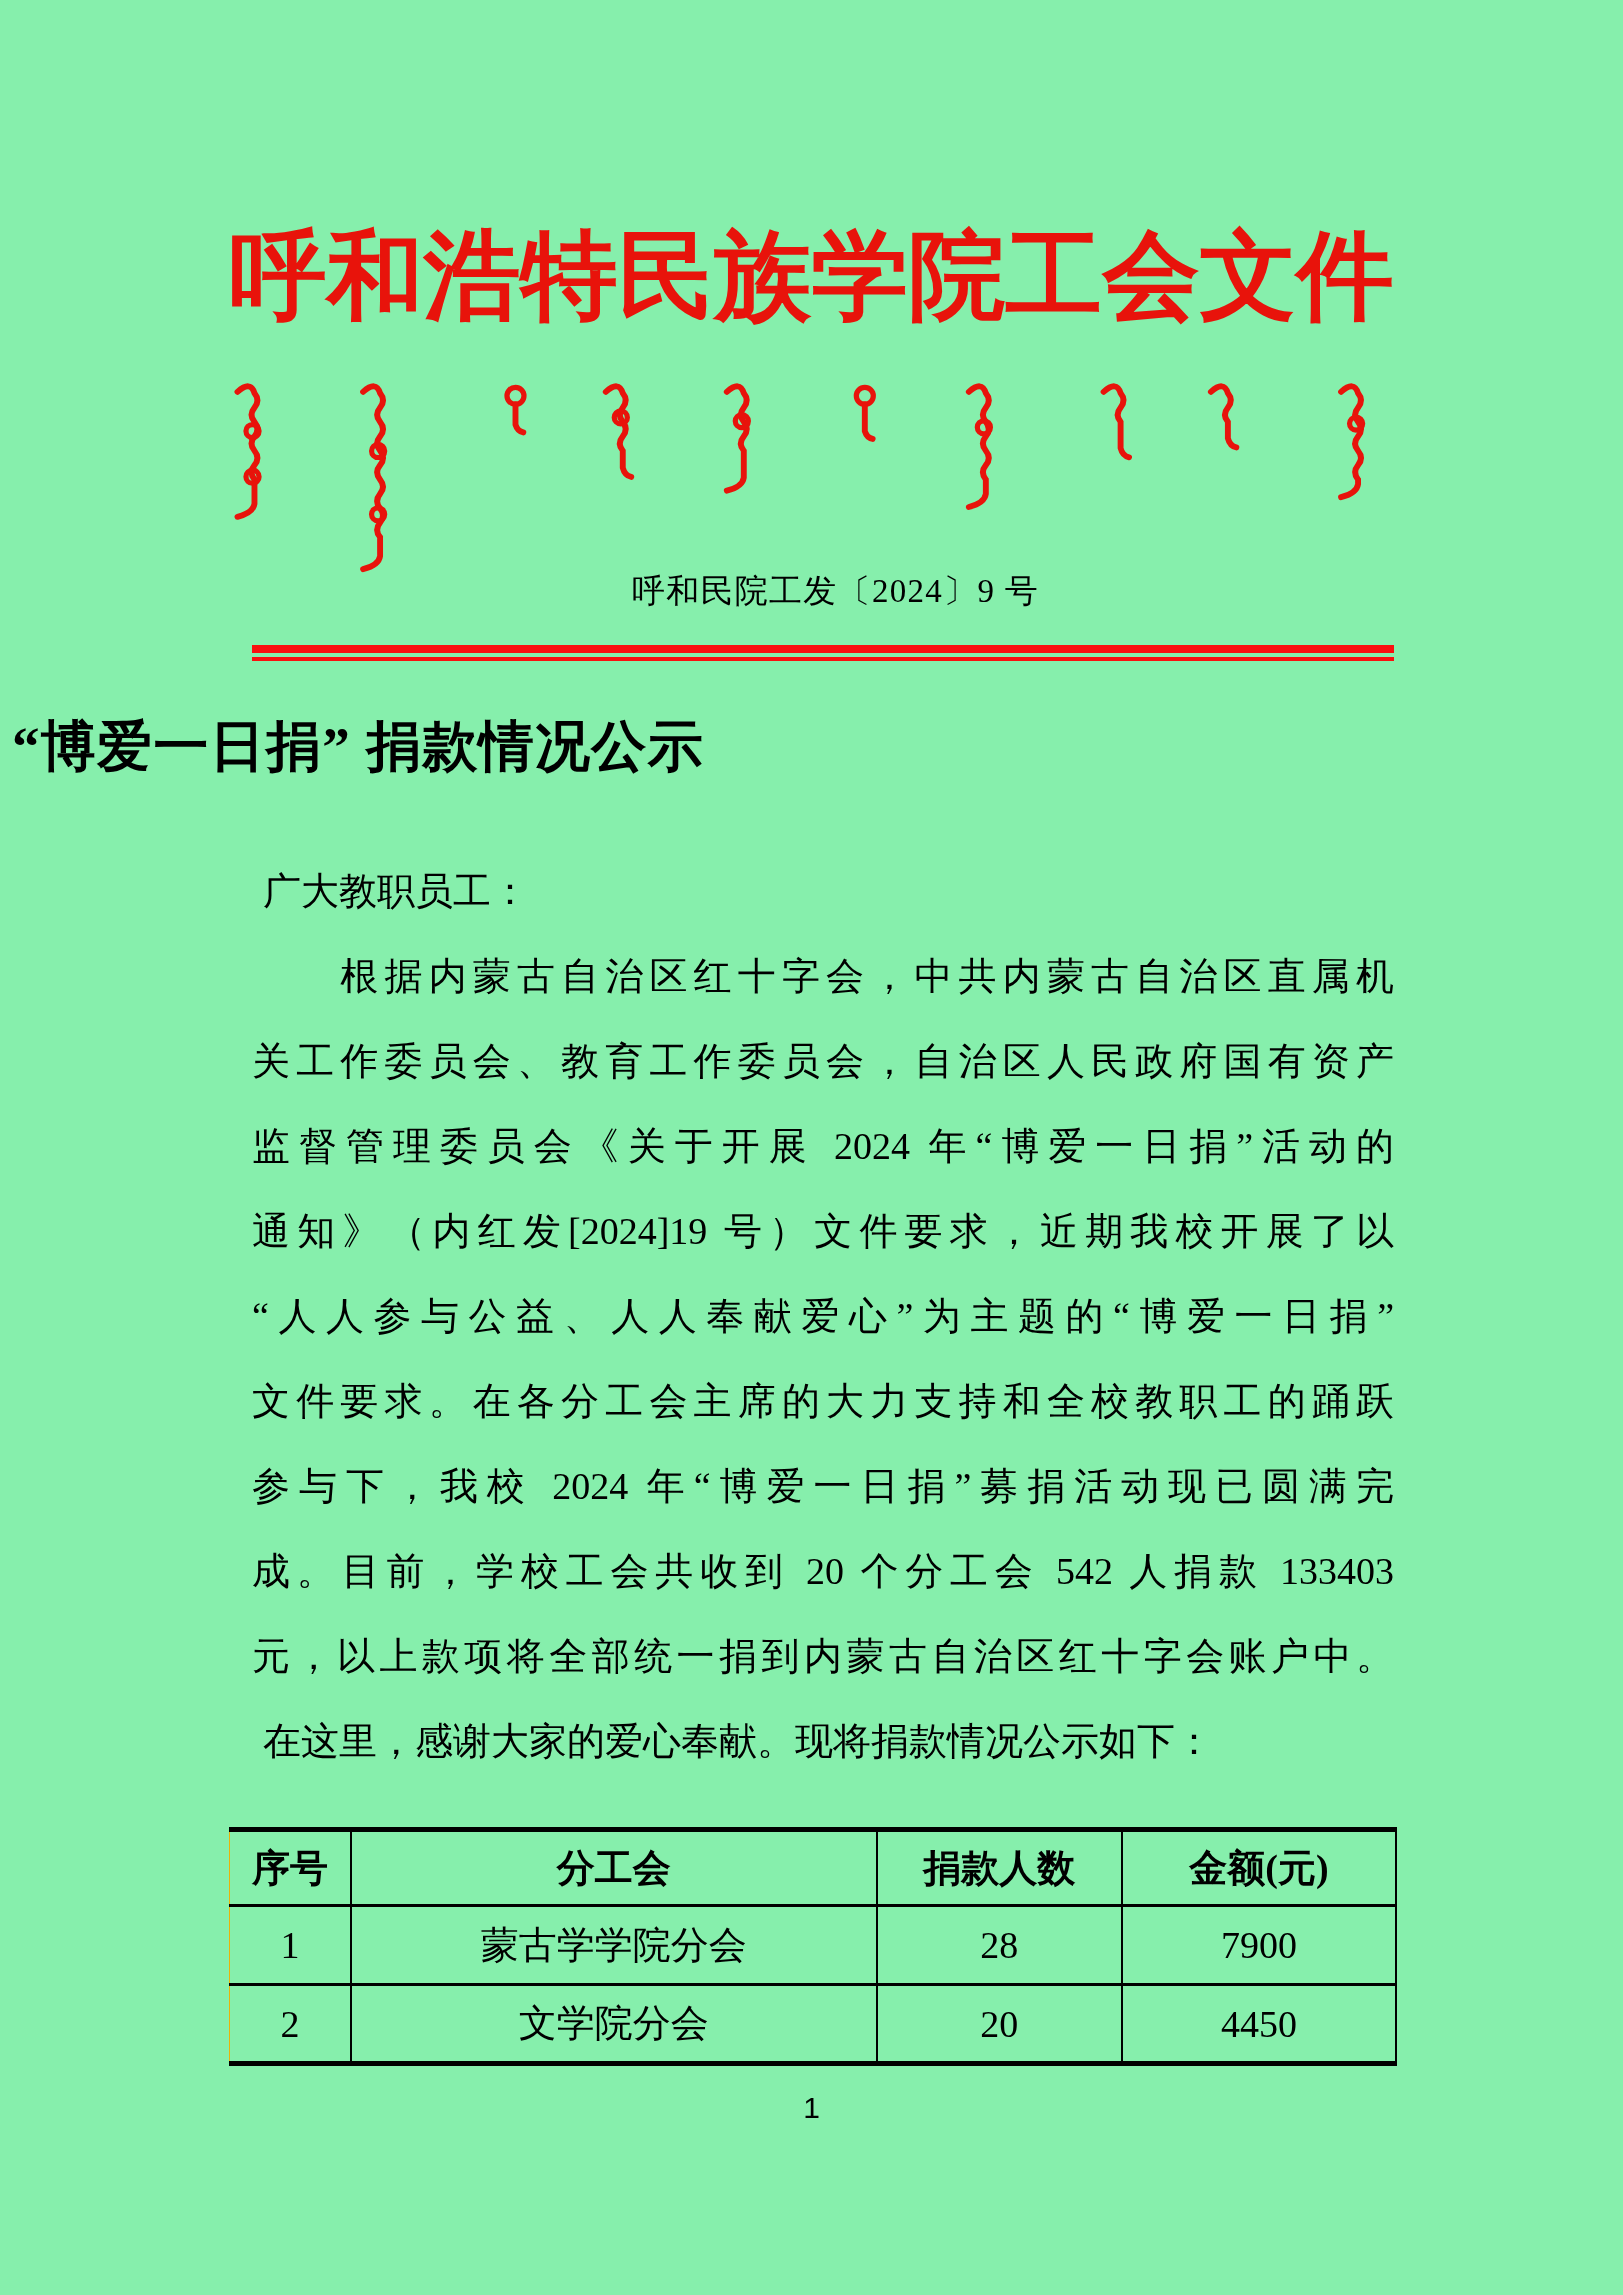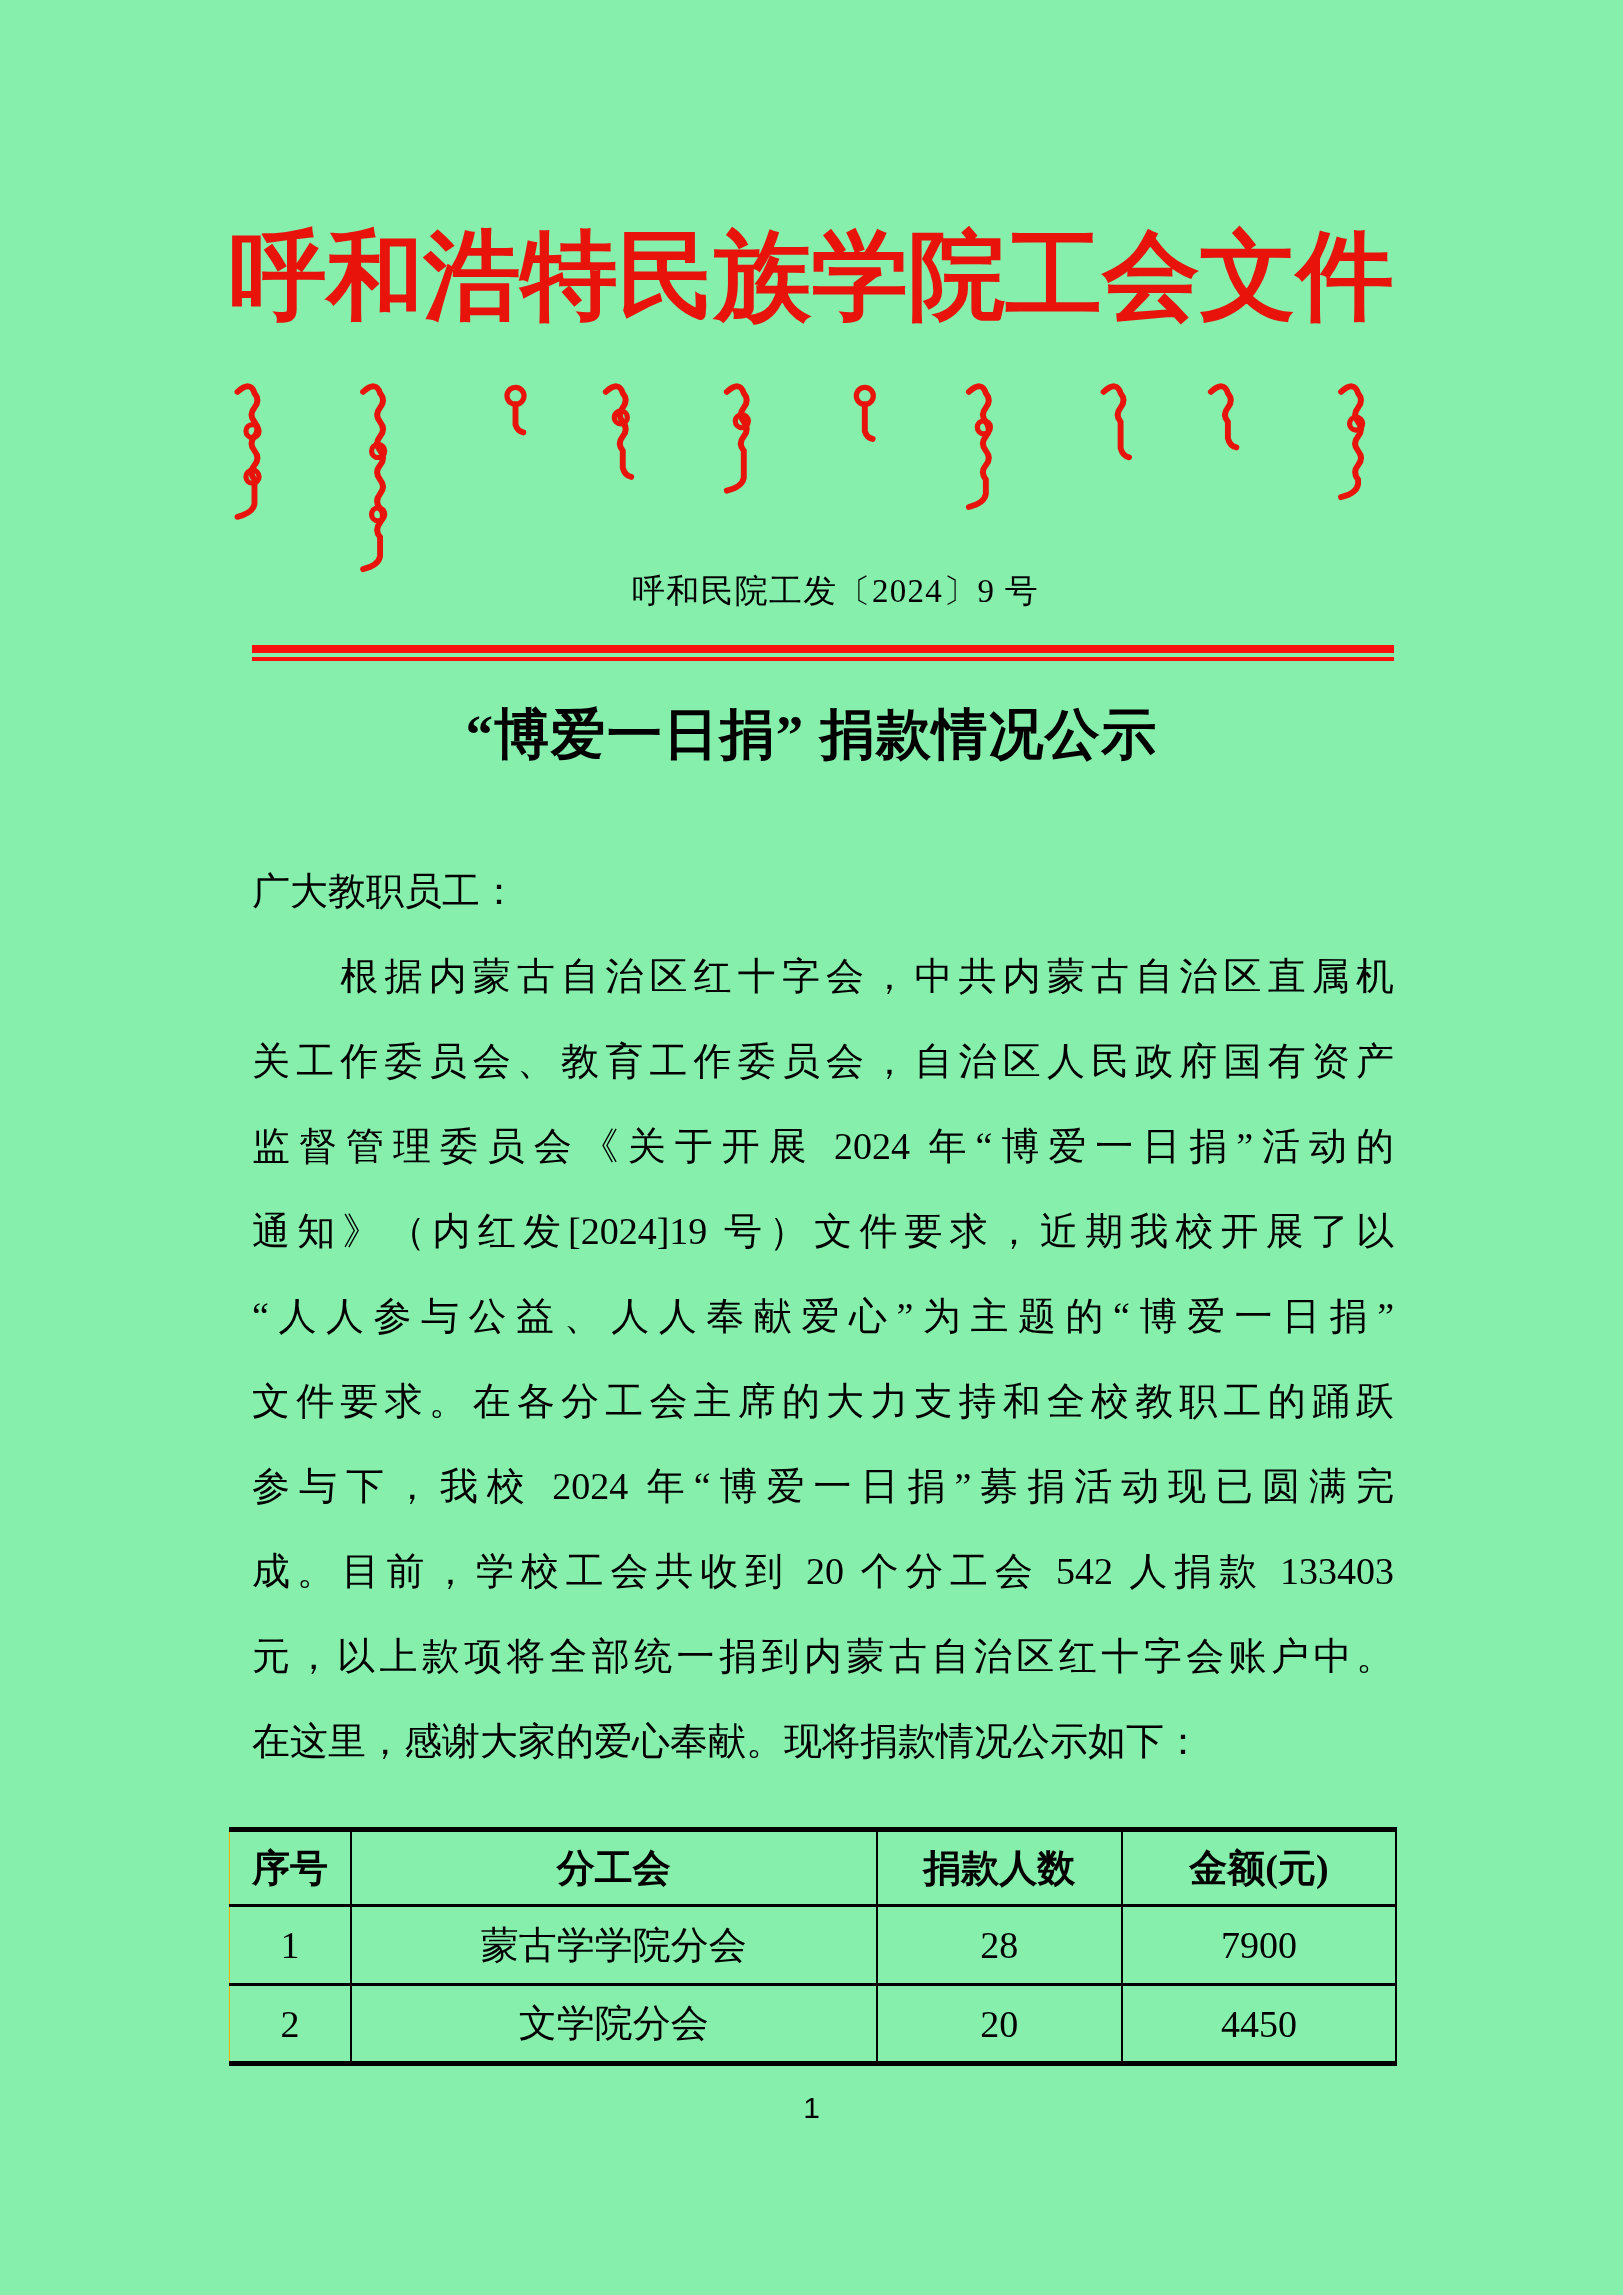--- a/index.html
+++ b/index.html
@@ -29,39 +29,39 @@
     white-space:nowrap;
     padding-left:48px;
   }
   
   .red-rule{position:absolute;left:252px;top:645px;width:1142px;}
   .rule-thick{height:7.9px;background:var(--rule-red,#fa0f0f);}
   .rule-gap{height:3.9px;}
   .rule-thin{height:3.9px;background:var(--rule-red,#fa0f0f);}
   
   .doc-title{
-    position:absolute;top:705px;left:0;right:0;margin:0;
-    text-align:center;
+    position:absolute;top:705px;left:0;right:0;margin:12px;
+    text-align:left;
     font-size:55px;font-weight:700;line-height:1.1;
     letter-spacing:1.3px;
     white-space:nowrap;
   }
   
   .body-lines{
     position:absolute;left:252px;top:849px;width:1142px;
   }
   .body-lines .line{
     height:85px;line-height:85px;
     font-size:38px;
     text-align:justify;
     text-align-last:justify;
     text-justify:inter-character;
     white-space:nowrap;
   }
-  .body-lines .line.no-stretch{text-align-last:left;}
+  .body-lines .line.no-stretch{text-align-last:left;margin-left:11px;}
   
   .donation-table{
     position:absolute;left:229px;top:1827px;width:1168px;
     border-collapse:collapse;table-layout:fixed;
   }
   .donation-table col:nth-child(1){width:10.4%;}
   .donation-table col:nth-child(2){width:45.1%;}
   .donation-table col:nth-child(3){width:21%;}
   .donation-table col:nth-child(4){width:23.5%;}
   .donation-table th,.donation-table td{

